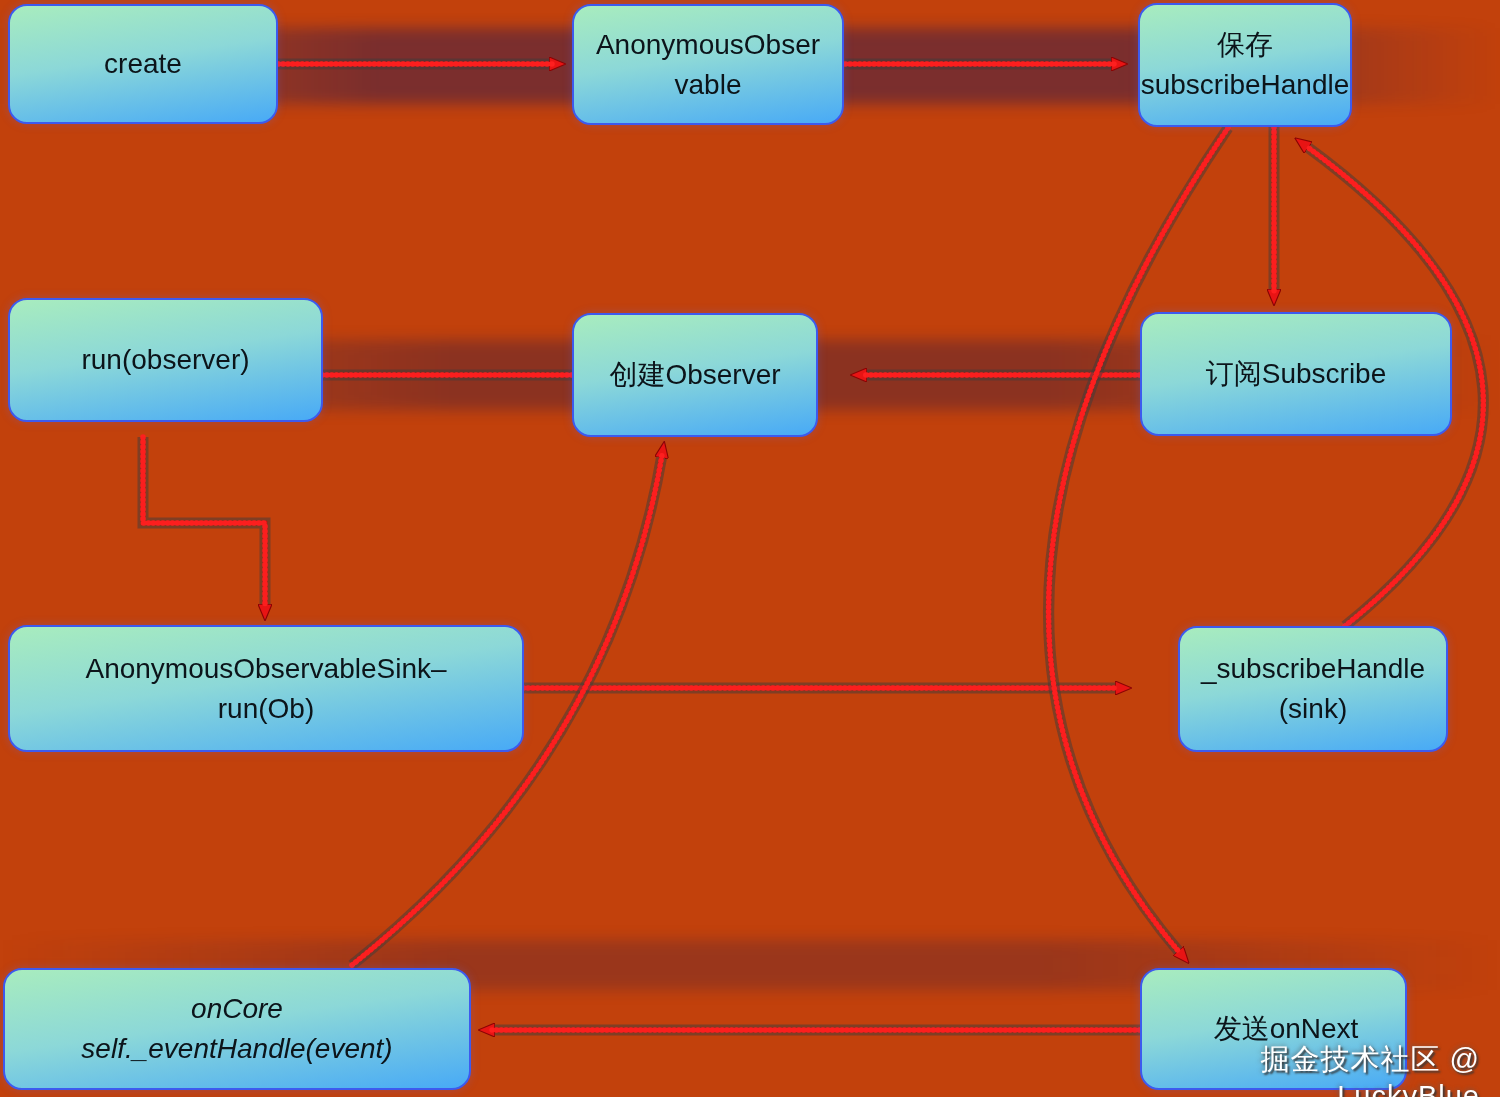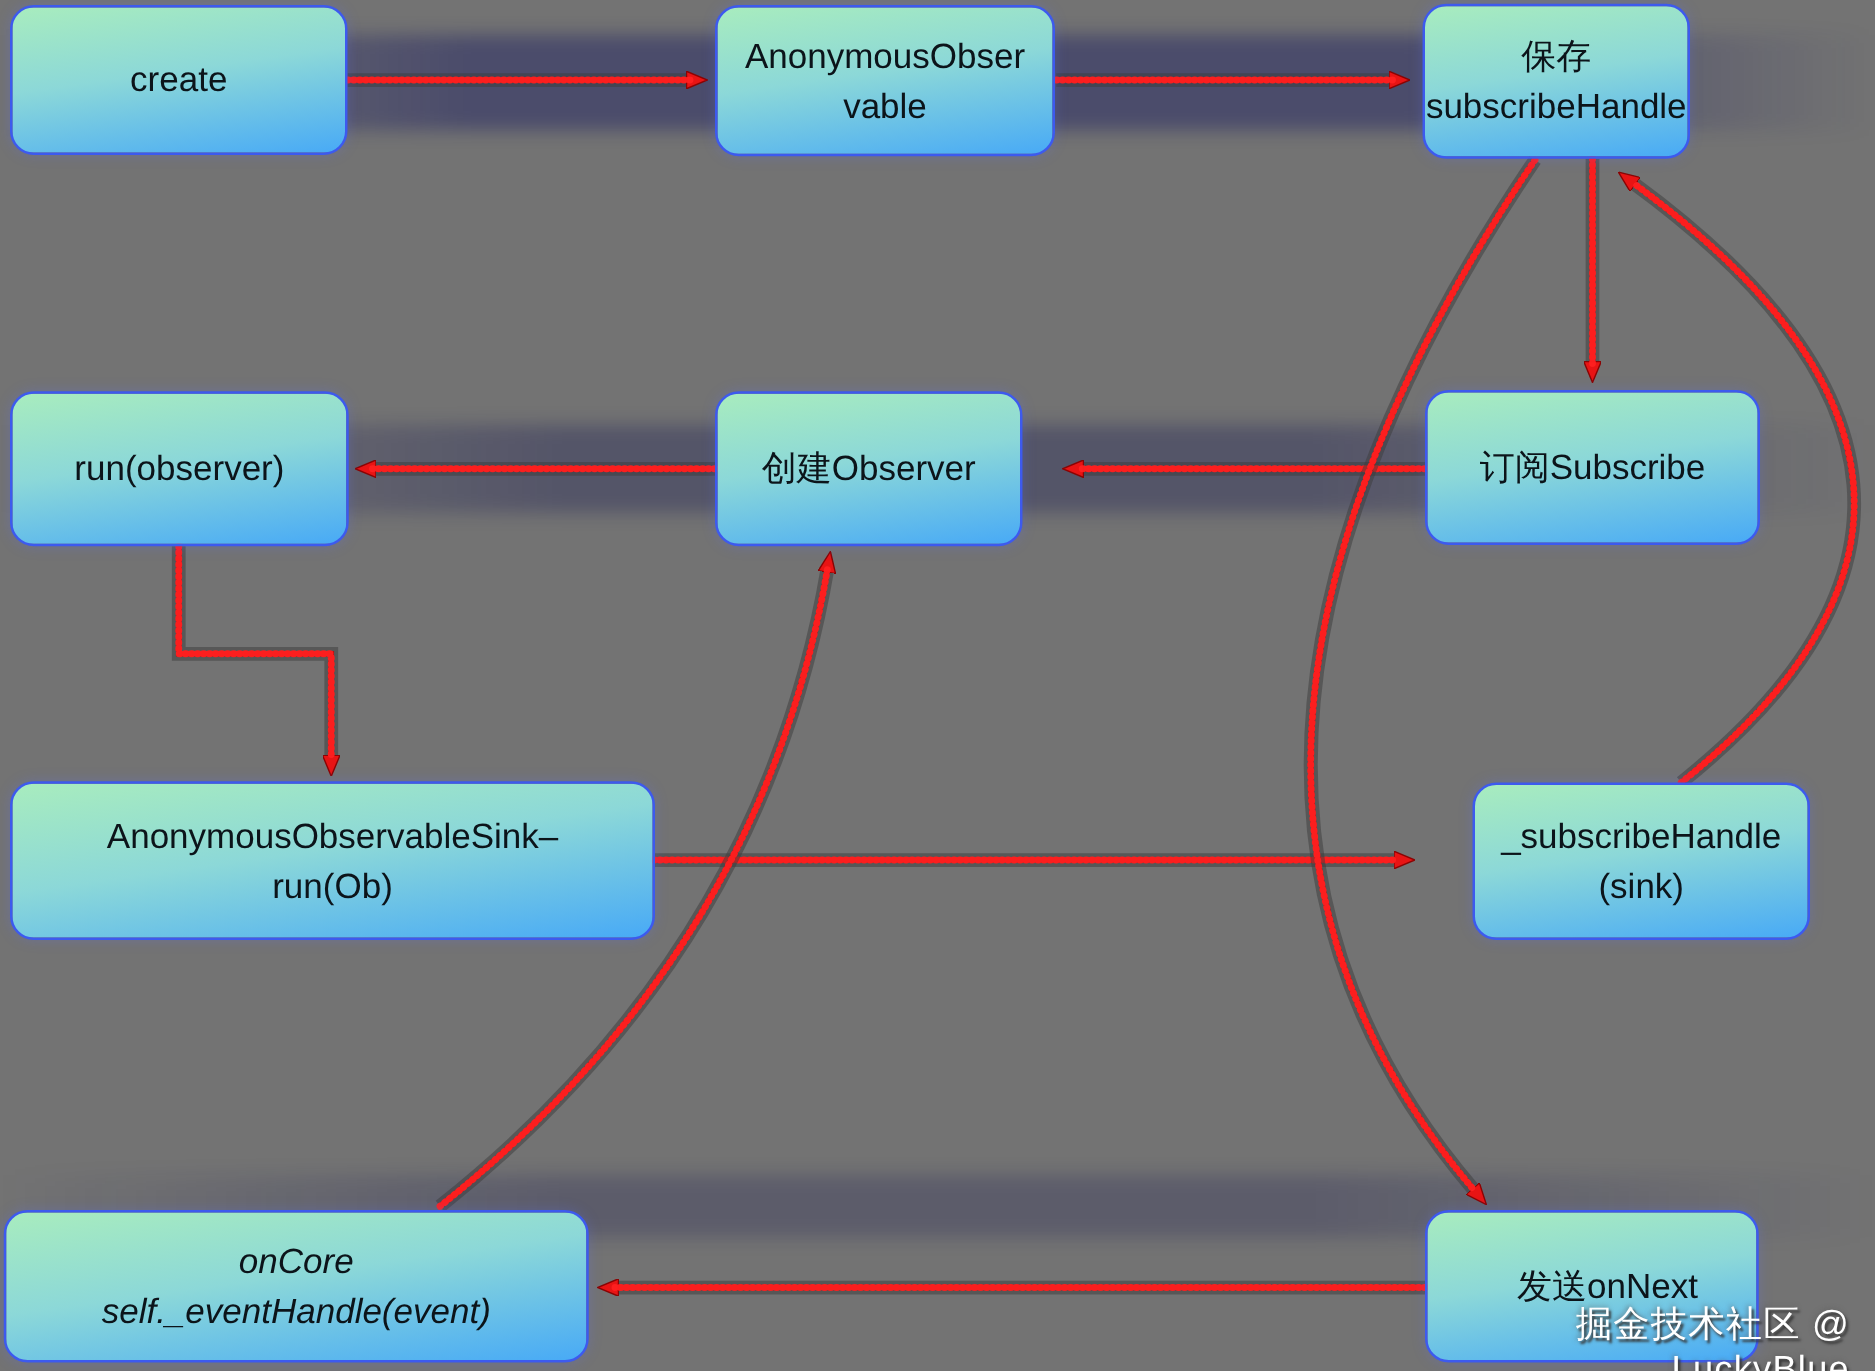--- a/index.html
+++ b/index.html
@@ -5,21 +5,21 @@
   html, body {
     margin: 0; padding: 0;
     background: #000;
     width: 1500px; height: 1097px;
     overflow: hidden;
     font-family: "Liberation Sans", "DejaVu Sans", sans-serif;
   }
   #canvas {
     position: relative;
     width: 1500px; height: 1097px;
-    background: #737373;
+    background: #c2410c;
   }
   .streak {
     position: absolute; left: 0; right: 0;
     pointer-events: none;
     filter: blur(7px);
   }
   #edges {
     position: absolute; left: 0; top: 0;
     width: 1500px; height: 1097px;
   }
@@ -103,23 +103,23 @@
         <path d="M 352 965 Q 610 760 662 455" class="edge-beads"></path>
       </g>
   </svg>
 
   <div id="nodes">
       <div class="node" style="left: 8px; top: 4px; width: 270px; height: 120px;">create</div>
       <div class="node" style="left: 572px; top: 4px; width: 272px; height: 121px;">AnonymousObser
 vable</div>
       <div class="node" style="left: 1138px; top: 3px; width: 214px; height: 124px;">保存
 subscribeHandle</div>
-      <div class="node" style="left: 8px; top: 313px; width: 271px; height: 124px;">run(observer)</div>
+      <div class="node" style="left: 8px; top: 298px; width: 315px; height: 124px;">run(observer)</div>
       <div class="node" style="left: 572px; top: 313px; width: 246px; height: 124px;">创建Observer</div>
-      <div class="node" style="left: 1140px; top: 312px; width: 268px; height: 124px;">订阅Subscribe</div>
+      <div class="node" style="left: 1140px; top: 312px; width: 312px; height: 124px;">订阅Subscribe</div>
       <div class="node" style="left: 8px; top: 625px; width: 516px; height: 127px;">AnonymousObservableSink–
 run(Ob)</div>
       <div class="node" style="left: 1138px; top: 626px; width: 270px; height: 126px; margin-left: 40px;">_subscribeHandle
 (sink)</div>
       <div class="node" style="left: 3px; top: 968px; width: 468px; height: 122px; font-style: italic;">onCore
 self._eventHandle(event)</div>
       <div class="node" style="left: 1140px; top: 968px; width: 267px; height: 122px; padding-left: 25px;">发送onNext</div>
     </div>
 
   <div id="watermark">掘金技术社区 @ LuckyBlue</div>

